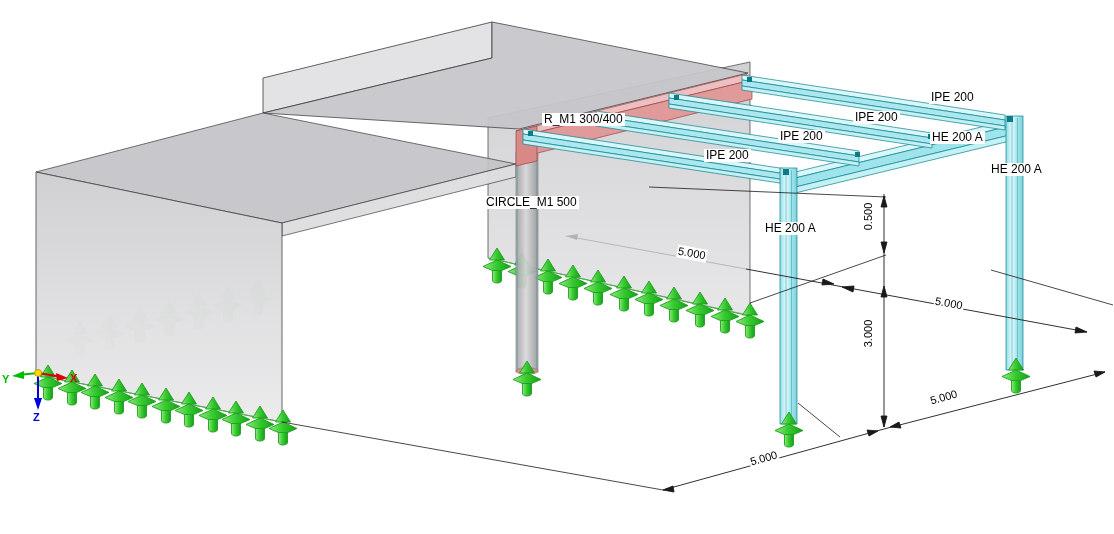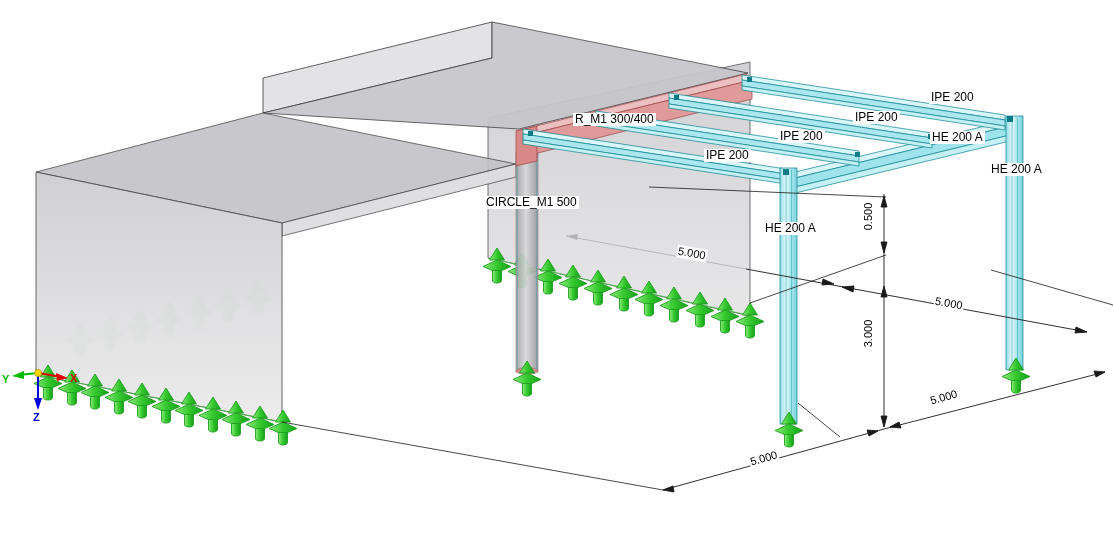--- a/index.html
+++ b/index.html
@@ -208,21 +208,21 @@
     <line x1="38" y1="373" x2="62" y2="377" stroke="#dd0000" stroke-width="2"></line>
     <polygon points="68,378 56,373 57,381" fill="#dd0000"></polygon>
     <line x1="38" y1="373" x2="18" y2="375" stroke="#00bb00" stroke-width="2"></line>
     <polygon points="12,376 24,371 24,379" fill="#00bb00"></polygon>
     <line x1="38" y1="373" x2="38" y2="402" stroke="#0000dd" stroke-width="2"></line>
     <polygon points="38,410 34,398 42,398" fill="#0000dd"></polygon>
     <circle cx="38" cy="373" r="3.5" fill="#ffd700" stroke="#b09000" stroke-width="0.8"></circle>
   </g>
 </svg>
 
-  <div class="mlbl" style="left:573px;top:113px">R_M1 300/400</div>
+  <div class="mlbl" style="left:542px;top:113px">R_M1 300/400</div>
   <div class="mlbl" style="left:484px;top:196px">CIRCLE_M1 500</div>
   <div class="mlbl" style="left:704px;top:149px">IPE 200</div>
   <div class="mlbl" style="left:778px;top:130px">IPE 200</div>
   <div class="mlbl" style="left:853px;top:111px">IPE 200</div>
   <div class="mlbl" style="left:929px;top:91px">IPE 200</div>
   <div class="mlbl" style="left:763px;top:222px">HE 200 A</div>
   <div class="mlbl" style="left:930px;top:131px">HE 200 A</div>
   <div class="mlbl" style="left:989px;top:163px">HE 200 A</div>
 
   <div class="dlbl rotp10" style="left:677px;top:247px">5.000</div>

